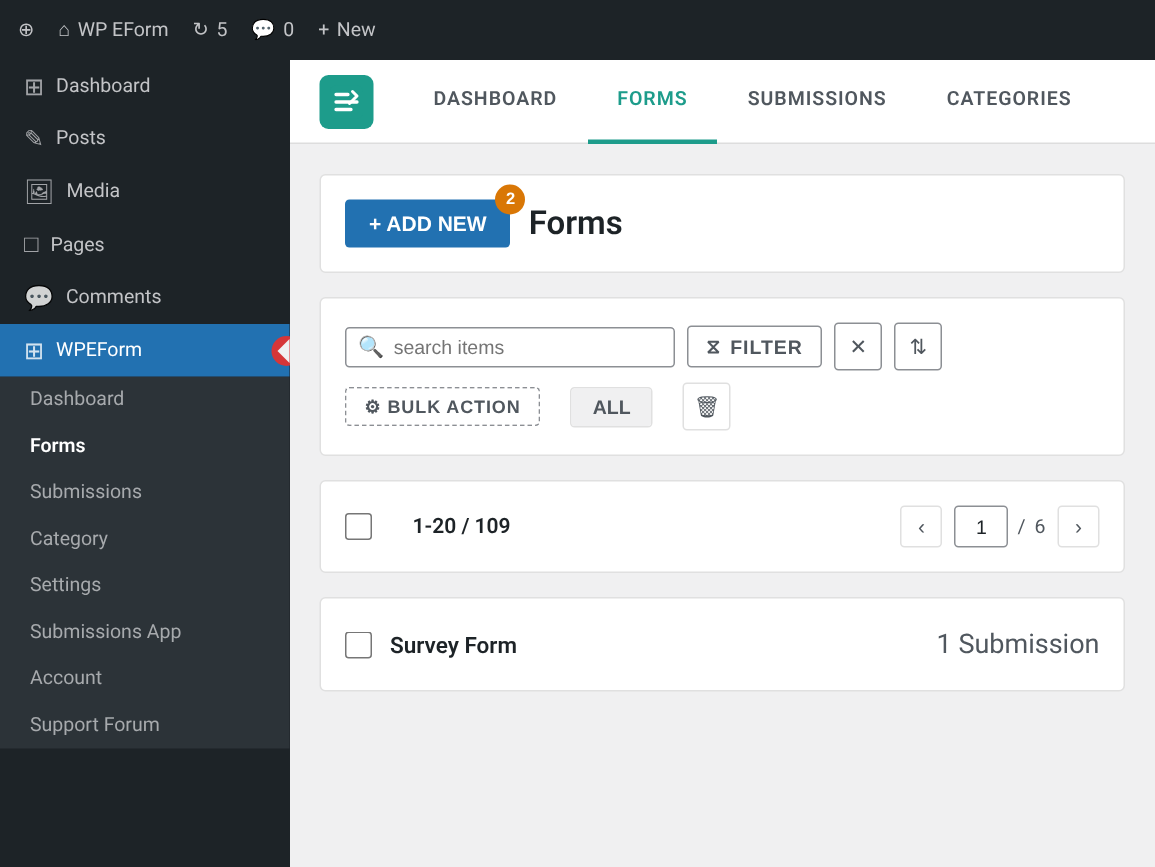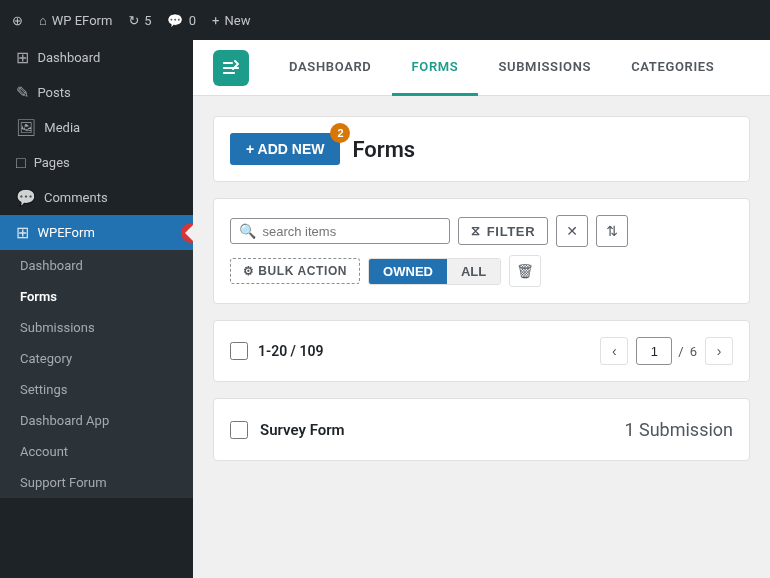--- a/index.html
+++ b/index.html
@@ -251,21 +251,21 @@
       align-items: center;
       justify-content: center;
       font-size: 14px;
       color: #50575e;
     }
 
     
     .toggles-row {
       display: flex;
       align-items: center;
-      gap: 8px;
+      gap: 20px;
       margin-top: 8px;
     }
     .bulk-action-btn {
       border: 1px dashed #8c8f94;
       background: transparent;
       padding: 5px 12px;
       font-size: 12px;
       font-weight: 600;
       border-radius: 3px;
       cursor: pointer;
@@ -317,21 +317,21 @@
       height: 18px;
       border: 1px solid #8c8f94;
       border-radius: 3px;
       cursor: pointer;
       background: #fff;
     }
     .page-info {
       font-size: 14px;
       font-weight: 600;
       color: #1d2327;
-      margin-left: 0;
+      margin-left: 17px;
     }
     .page-nav {
       display: flex;
       align-items: center;
       gap: 8px;
       margin-left: auto;
     }
     .page-nav-btn {
       background: #fff;
       border: 1px solid #e0e0e0;
@@ -459,21 +459,21 @@
       <div class="sidebar-item">
         <span>Submissions</span>
       </div>
       <div class="sidebar-item">
         <span>Category</span>
       </div>
       <div class="sidebar-item">
         <span>Settings</span>
       </div>
       <div class="sidebar-item">
-        <span>Dashboard App</span>
+        <span>Submissions App</span>
       </div>
       <div class="sidebar-item">
         <span>Account</span>
       </div>
       <div class="sidebar-item">
         <span>Support Forum</span>
       </div>
     </div>
   </div>
 
@@ -532,23 +532,20 @@
           </div>
           <div class="icon-btn">
             <span>⇅</span>
           </div>
         </div>
         <div class="toggles-row">
           <button class="bulk-action-btn">
             <span>⚙ BULK ACTION</span>
           </button>
           <div class="toggle-group">
-            <button class="toggle-btn active">
-              <span>OWNED</span>
-            </button>
             <button class="toggle-btn">
               <span>ALL</span>
             </button>
           </div>
           <div class="trash-btn">
             <span>🗑</span>
           </div>
         </div>
       </div>
 

